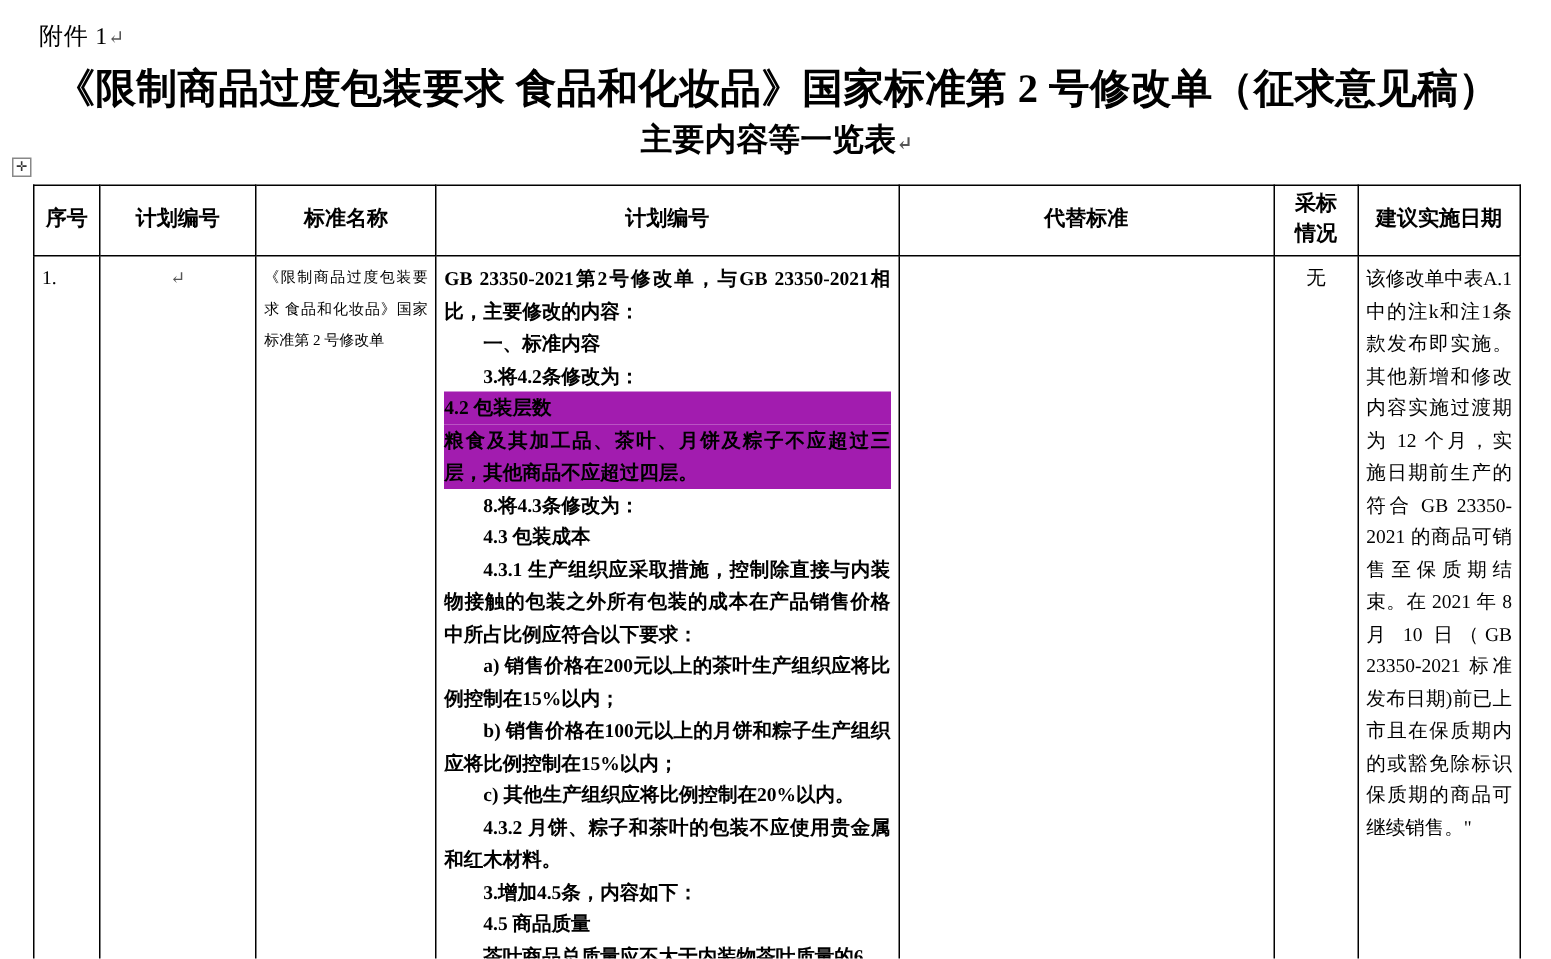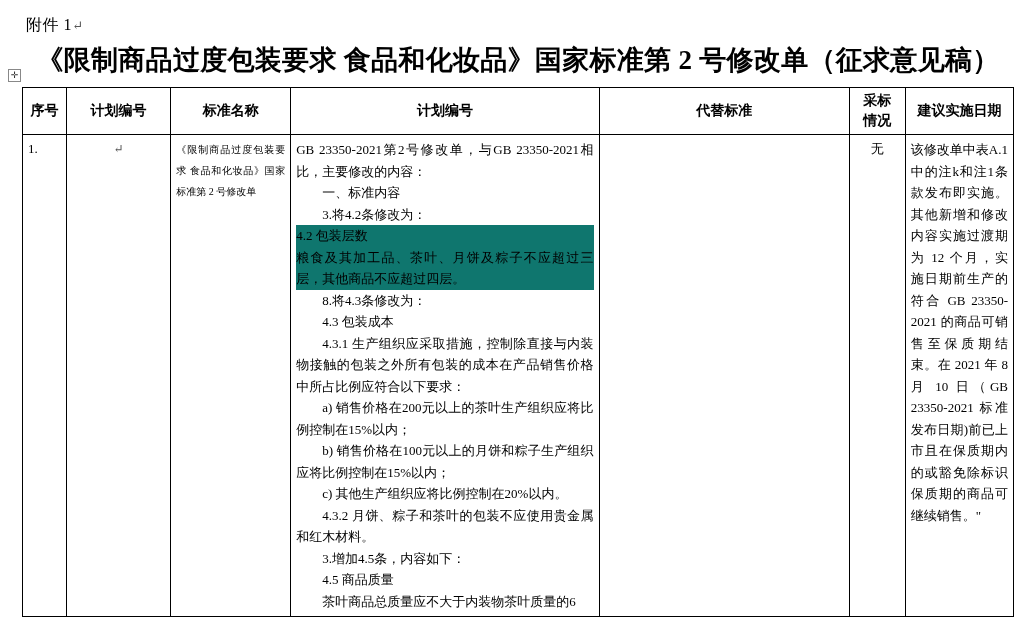--- a/index.html
+++ b/index.html
@@ -108,25 +108,26 @@
     line-height: 21px;
     text-align: justify;
   }
   .abstract {
     font-size: 13px;
     line-height: 21.5px;
     text-align: justify;
   }
   .abstract p {
     margin: 0;
+    font-weight: bold;
   }
   .indent1 { text-indent: 2em; }
   .indent0 { text-indent: 0; }
   .highlight {
-    background: #0f766e;
+    background: #a21caf;
   }
   .adopt {
     text-align: center;
     font-size: 13px;
   }
   .date-col {
     font-size: 13px;
     line-height: 21.5px;
     text-align: justify;
     text-justify: inter-ideograph;
@@ -135,20 +136,23 @@
 </head>
 <body>
 
 <div class="page">
 
   <div class="attach-line">
     <span>附件 1</span><span class="pilcrow">↵</span>
   </div>
 
   <div class="doc-title">《限制商品过度包装要求  食品和化妆品》国家标准第 2 号修改单（征求意见稿）</div>
+  <div class="doc-subtitle">
+    <span>主要内容等一览表</span><span class="pilcrow">↵</span>
+  </div>
 
   <div class="table-wrap">
     <div class="anchor-mark">✛</div>
     <table class="main">
       <colgroup>
         <col class="col-seq">
         <col class="col-plan">
         <col class="col-name">
         <col class="col-abs">
         <col class="col-replace">

